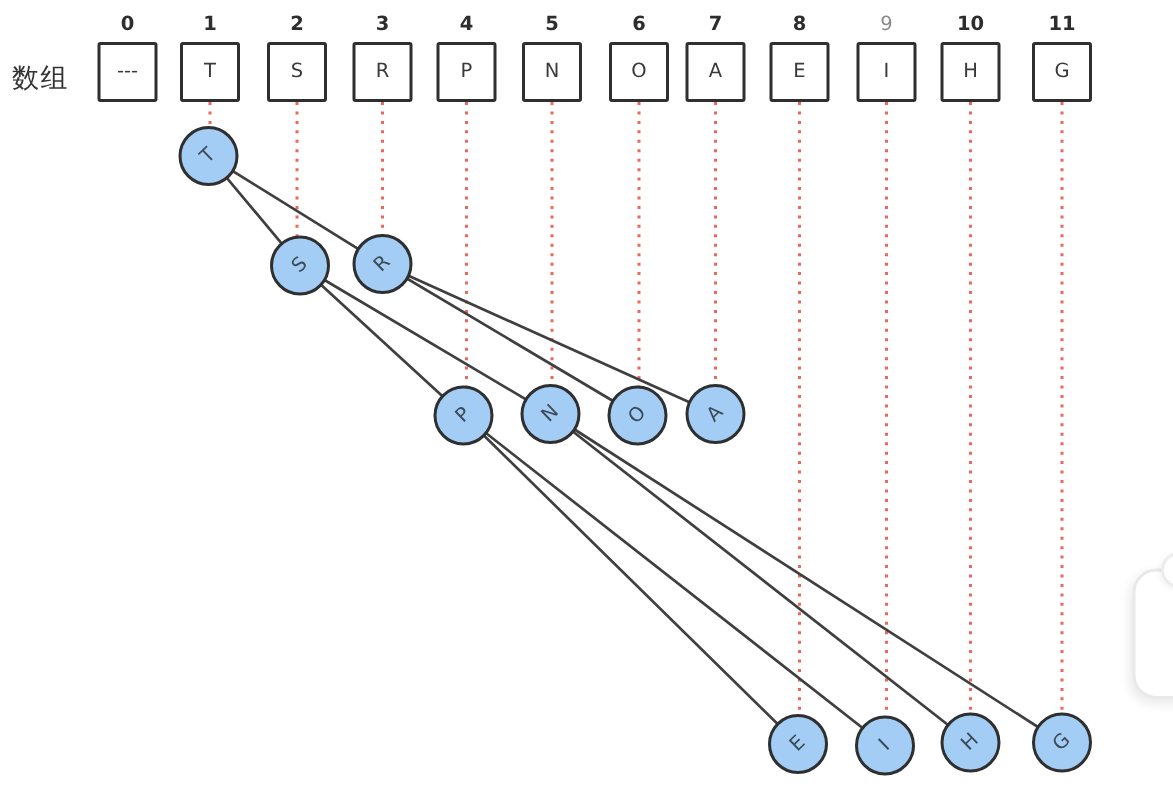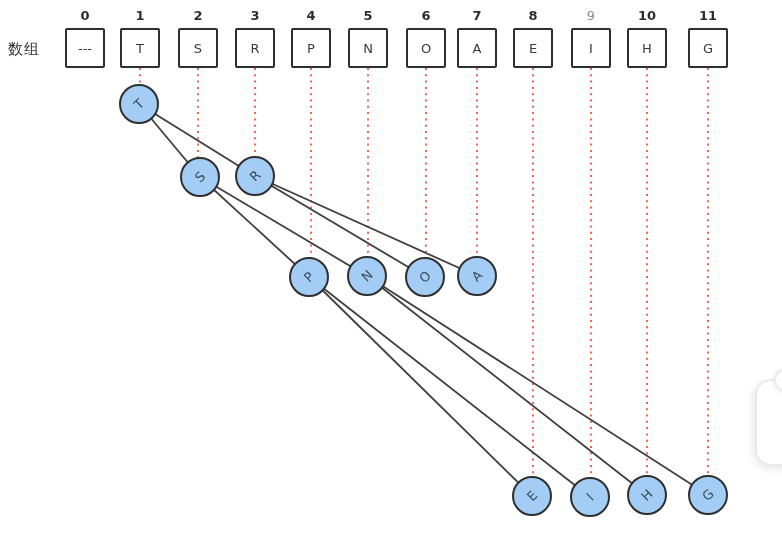--- a/index.html
+++ b/index.html
@@ -4,21 +4,21 @@
 <style>
   html,body{margin:0;padding:0}
   body{
     width:782px;height:534px;position:relative;overflow:hidden;
     background:#ffffff;
     font-family:"DejaVu Sans","Liberation Sans",sans-serif;
   }
   .stage{position:absolute;inset:0}
   .array-label{
     position:absolute;left:8px;top:40px;
-    font-size:15px;color:#333333;letter-spacing:1px;
+    font-size:18px;color:#333333;letter-spacing:1px;
   }
   #diagram{position:absolute;left:0;top:0;width:782px;height:534px}
   .side-widget{
     position:absolute;left:755px;top:379px;width:48px;height:83px;
     background:#ffffff;border:2px solid #e9e9e9;
     border-radius:16px;
     box-shadow:-2px 3px 8px rgba(0,0,0,0.09);
   }
   .widget-bump{
     position:absolute;left:17px;top:-13px;width:20px;height:20px;

